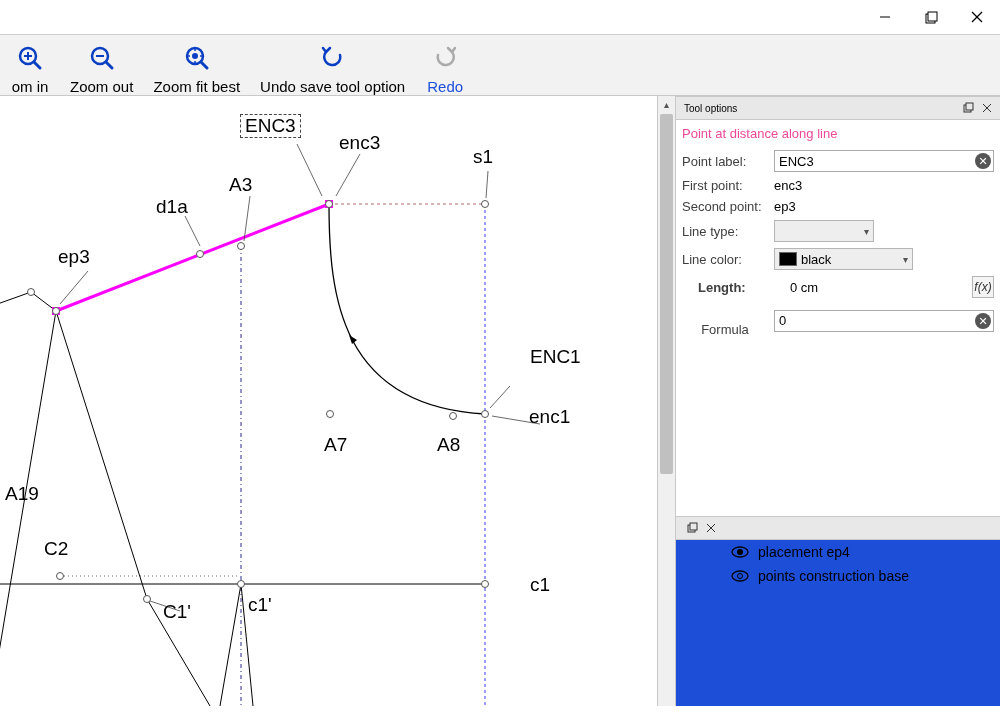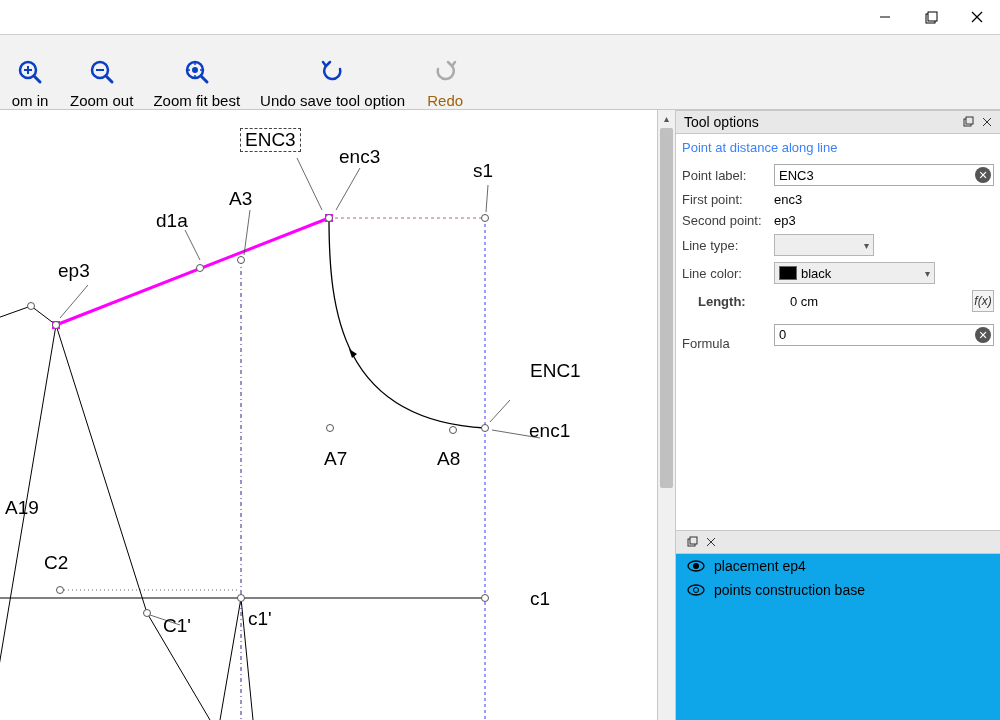--- a/index.html
+++ b/index.html
@@ -23,42 +23,42 @@
   }
   .titlebar .win-btn {
     width: 46px; height: 34px;
     display: flex; align-items: center; justify-content: center;
     font-size: 14px;
     color: #000;
   }
 
   
   .toolbar {
-    height: 76px;
+    height: 62px;
     background: #f2f2f2;
     border-top: 1px solid #d0d0d0;
     border-bottom: 1px solid #c8c8c8;
     display: flex;
-    align-items: flex-end;
+    align-items: center;
     padding-top: 6px;
   }
   .tool-btn {
     display: flex; flex-direction: column; align-items: center;
     padding: 2px 10px 0 10px;
     min-width: 60px;
   }
   .tool-btn .icon-slot {
     height: 28px; display: flex; align-items: center; justify-content: center;
   }
   .tool-btn .label {
     margin-top: 6px;
     font-size: 15px;
     color: #000;
   }
-  .tool-btn.disabled .label { color: #a16207; }
+  .tool-btn.disabled .label { color: #1d4ed8; }
   .tool-btn.disabled svg { opacity: 0.45; }
 
   
   .main {
     display: flex;
     height: calc(720px - 34px - 76px);
   }
   .canvas-area {
     position: relative;
     width: 658px;
@@ -94,38 +94,39 @@
     flex-direction: column;
     background: #f6f6f6;
   }
 
   .panel-header {
     background: #e8e8e8;
     border-top: 1px solid #c8c8c8;
     border-bottom: 1px solid #c8c8c8;
     padding: 3px 4px 3px 8px;
     display: flex;
-    font-size: 14px;
+    align-items: center;
+    font-size: 10px;
   }
   .panel-header .title { flex: 1; }
   .panel-header .hbtn {
     width: 18px; height: 16px;
     display: flex; align-items: center; justify-content: center;
     color: #444;
   }
 
   .panel-body {
     background: #fff;
     padding: 6px 6px 6px 6px;
     font-size: 13px;
     flex-shrink: 0;
   }
   .subheader {
     font-size: 13px;
-    color: #3b82f6;
+    color: #ec4899;
     padding: 2px 0 8px 2px;
     border-bottom: 1px solid #eee0; 
     margin: -2px -2px 0 -2px;
   }
   .form-row {
     display: flex;
     align-items: center;
     margin-bottom: 6px;
   }
   .form-row .flabel {
@@ -164,34 +165,35 @@
     background: #eee;
     border: 1px solid #b5b5b5;
     padding: 0 4px;
   }
   .combo .swatch {
     width: 18px; height: 14px; border: 1px solid #666; margin-right: 4px;
   }
   .combo .chev {
     margin-left: auto; font-size: 10px; color: #555;
   }
-  .wide-combo { width: 161px; }
+  .wide-combo { width: 139px; }
   .fx-btn {
     width: 22px; height: 22px;
     border: 1px solid #b5b5b5;
     background: #f4f4f4;
     display: flex; align-items: center; justify-content: center;
     font-style: italic; font-size: 12px; color: #333;
     margin-left: 4px;
   }
 
   .group-body {
-    background: #0ea5e9;
+    background: #1d4ed8;
     flex: 1;
     overflow: hidden;
+    padding-left: 44px;
   }
   .group-item {
     display: flex; align-items: center;
     padding: 4px 10px;
     font-size: 14px;
   }
   .eye {
     width: 20px; display: flex; justify-content: center; margin-right: 8px;
   }
 
@@ -431,21 +433,21 @@
 
       <div class="form-row bold">
         <div class="flabel">Length:</div>
         <div class="fvalue" style="flex:1">0 cm</div>
         <div class="fx-btn">
             <span>f(x)</span>
           </div>
       </div>
 
       <div class="form-row">
-        <div class="flabel" style="text-align:left; padding-right:6px;margin-top:18px;">Formula</div>
+        <div class="flabel" style="text-align:center; padding-right:6px;margin-top:18px;">Formula</div>
         <div class="with-clear">
           <input class="text" value="0" style="">
           <div class="clear-btn">✕</div>
         </div>
       </div>
     </div>
 
     <div class="spacer-fill"></div>
 
     <div class="panel-header">

